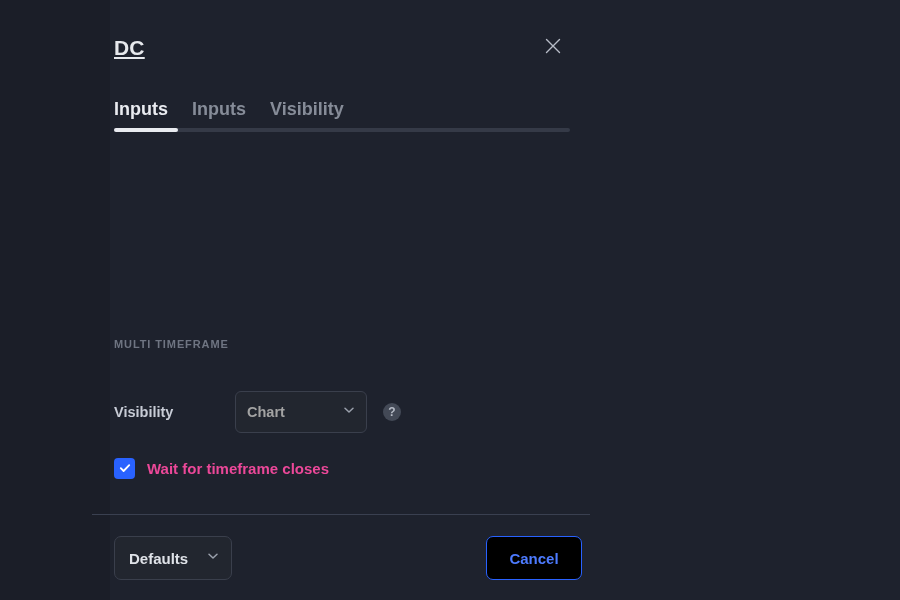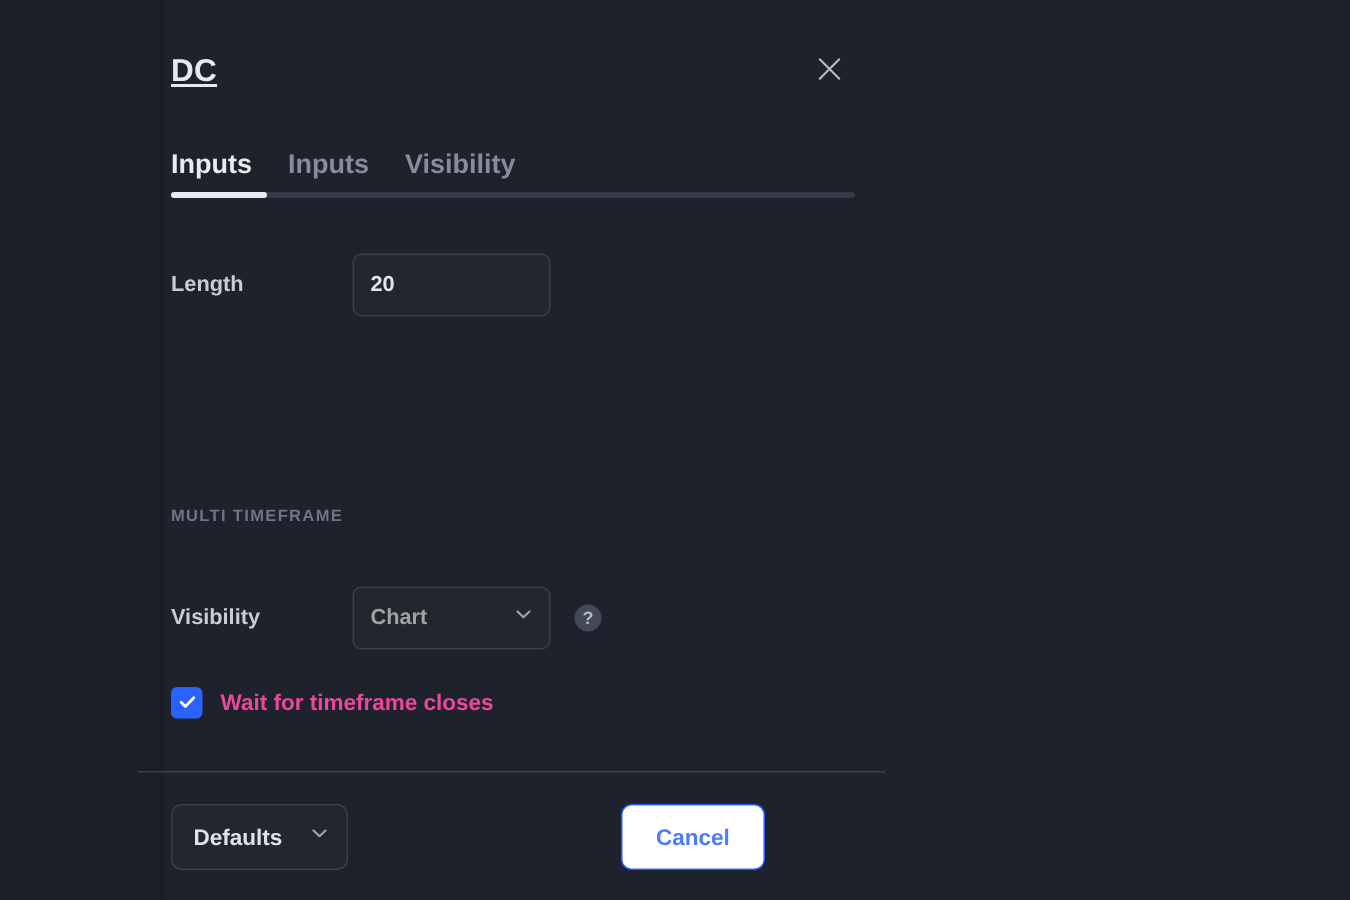--- a/index.html
+++ b/index.html
@@ -229,21 +229,21 @@
     left: 92px;
     top: 514px;
     width: 498px;
     height: 1px;
     background: #3a4050;
   }
   .footer {
     position: absolute;
     left: 114px;
     top: 535px;
-    width: 396px;
+    width: 468px;
     height: 46px;
     display: flex;
     align-items: center;
     justify-content: space-between;
   }
   .defaults {
     position: relative;
     box-sizing: border-box;
     height: 44px;
     min-width: 118px;
@@ -280,21 +280,21 @@
     font-family: "Liberation Sans", sans-serif;
     display: flex;
     align-items: center;
     justify-content: center;
     cursor: pointer;
     border: 1px solid transparent;
   }
   .btn-cancel {
     min-width: 96px;
     padding: 12px 16px;
-    background: #ffffff;
+    background: #000000;
     border-color: #2962ff;
     color: #4d7bff;
   }
   .btn-ok {
     min-width: 52px;
     padding: 0 18px;
     background: #2962ff;
     color: #ffffff;
   }
 </style>
@@ -318,24 +318,20 @@
   </div>
 
   <div class="tabs">
     <div class="tab active">Inputs</div>
     <div class="tab">Inputs</div>
     <div class="tab">Visibility</div>
   </div>
   <div class="tab-rail"></div>
   <div class="tab-rail-active"></div>
 
-  <div class="row row-length">
-    <div class="row-label">Length</div>
-    <input class="input" type="text" value="20" style="">
-  </div>
 
 
   <div class="section-label">MULTI TIMEFRAME</div>
 
   <div class="row row-timeframe">
     <div class="row-label">Visibility</div>
     <div class="select">
       <span class="select-value">Chart</span>
       <span class="chev">
         <svg width="14" height="14" viewBox="0 0 14 14" fill="none">

